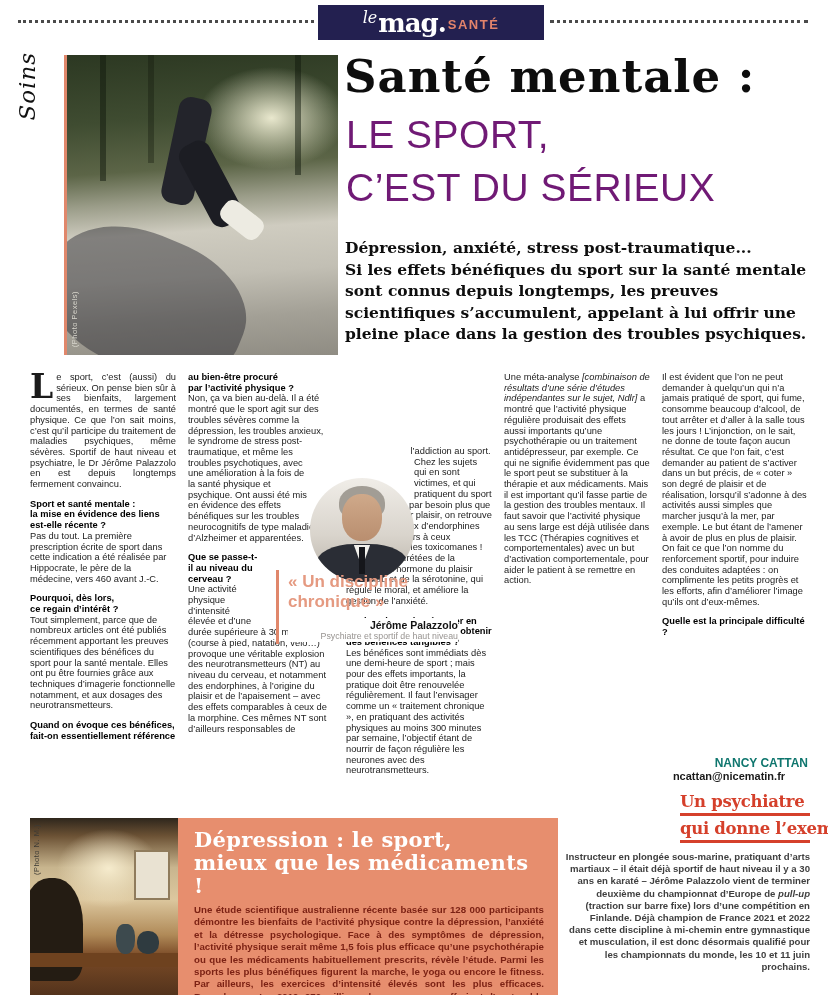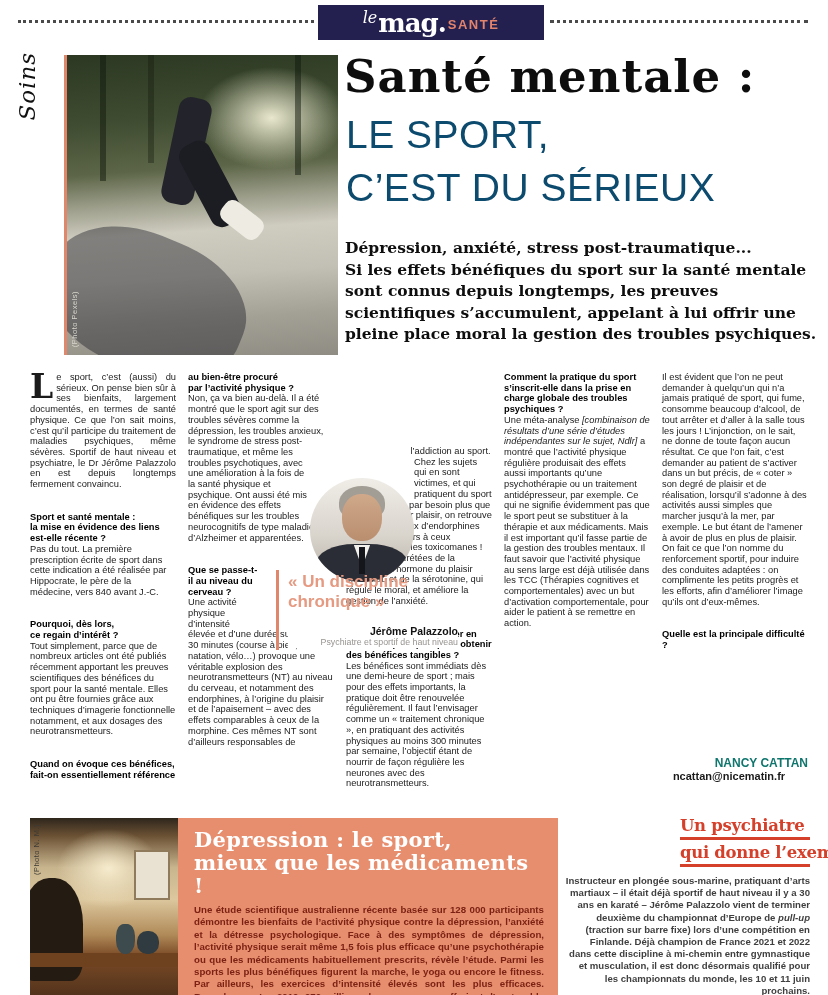--- a/index.html
+++ b/index.html
@@ -28,71 +28,71 @@
   .mp-leg1{position:absolute;left:38%;top:14%;width:12%;height:36%;background:#23242b;border-radius:12px;transform:rotate(12deg);}
   .mp-leg2{position:absolute;left:47%;top:28%;width:12%;height:30%;background:#1c1d23;border-radius:12px;transform:rotate(-28deg);}
   .mp-shoe{position:absolute;left:56%;top:51%;width:17%;height:8%;background:#edebe2;border-radius:9px;transform:rotate(38deg);}
   .mp-shadow{position:absolute;left:-8%;top:60%;width:75%;height:45%;background:rgba(36,36,44,.45);
      border-radius:45%;transform:rotate(22deg);}
   .credit{position:absolute;writing-mode:vertical-rl;transform:rotate(180deg);font-size:7.5px;letter-spacing:.5px;}
   .credit-main{left:3px;bottom:8px;color:#d9d7cd;}
   
   .hl1{position:absolute;left:344px;top:50px;margin:0;font-family:"DejaVu Serif",serif;font-weight:bold;
        font-size:45px;letter-spacing:1px;color:#0d0d0d;}
-  .hl2,.hl3{position:absolute;left:346px;font-size:39px;font-weight:400;color:#0c4a6e;letter-spacing:.5px;}
+  .hl2,.hl3{position:absolute;left:346px;font-size:39px;font-weight:400;color:#701a75;letter-spacing:.5px;}
   .hl2{top:113px;} .hl3{top:166px;}
   
   .standfirst{position:absolute;left:345px;top:237px;width:474px;
       font-family:"DejaVu Serif",serif;font-weight:bold;font-size:15.5px;line-height:21.5px;color:#0e0e0e;}
   
   .cols{position:absolute;left:30px;top:372px;width:778px;height:440px;display:flex;gap:12px;}
   .col{flex:1 1 0;min-width:0;}
   .col p{margin:0;font-size:9.3px;line-height:10.7px;color:#1b1b1b;}
-  .col p.blk-q{font-weight:bold;color:#000;margin-top:22px;white-space:pre-line;}
+  .col p.blk-q{font-weight:bold;color:#000;margin-top:9px;white-space:pre-line;}
   .col p:first-child{margin-top:0;}
   .blk-lead{text-align:justify;}
   .dropcap{float:left;font-family:"DejaVu Serif",serif;font-weight:bold;font-size:33px;line-height:27px;padding:1px 3px 0 0;}
   .spacer{pointer-events:none;}
   .sp-c1a{float:right;width:24px;height:104px;margin-top:85px;shape-outside:ellipse(26px 52px at 100% 50%);}
   .sp-c1b{float:right;width:52px;height:80px;}
   .sp-c2a{float:left;width:68px;height:104px;margin-top:106px;shape-outside:ellipse(70px 52px at 0% 50%);}
   .sp-c2b{float:left;width:64px;height:74px;}
   
   .portrait{position:absolute;left:310px;top:478px;width:104px;height:104px;border-radius:50%;overflow:hidden;
       background:linear-gradient(180deg,#f0ede8 0%,#d9d4cc 55%,#b6b0a7 100%);z-index:2;}
   .pt-hair{position:absolute;left:28%;top:8%;width:44%;height:32%;border-radius:50% 50% 42% 42%;background:#a29d95;}
   .pt-face{position:absolute;left:31%;top:15%;width:38%;height:46%;border-radius:46%;background:linear-gradient(180deg,#cfa98a,#b98e6f);}
   .pt-suit{position:absolute;left:6%;top:63%;width:88%;height:45%;border-radius:42% 42% 0 0;background:#2a2d35;}
   .pt-shirt{position:absolute;left:42%;top:64%;width:16%;height:22%;background:#f2f1ed;clip-path:polygon(0 0,100% 0,50% 100%);}
   .pt-tie{position:absolute;left:47.5%;top:66%;width:5%;height:26%;background:#15161b;}
   .quotebox{position:absolute;left:276px;top:570px;width:182px;z-index:3;
       border-left:3px solid #e0876b;padding:2px 0 2px 9px;box-sizing:border-box;}
   .qt{font-size:17px;line-height:20px;font-weight:bold;color:#e59a81;}
-  .qa{margin-top:12px;font-size:10.5px;font-weight:bold;color:#111;text-align:right;background:#fff;padding:1px 0 0 6px;}
+  .qa{margin-top:6px;font-size:10.5px;font-weight:bold;color:#111;text-align:right;background:#fff;padding:1px 0 0 6px;}
   .qat{font-size:8.8px;color:#979390;text-align:right;background:#fff;padding:0 0 1px 6px;}
   
   .byline{position:absolute;left:650px;top:756px;width:158px;text-align:right;}
   .by-name{font-size:12px;font-weight:bold;color:#0f766e;}
   .by-mail{font-size:11px;font-weight:bold;color:#1a1a1a;text-align:center;}
   
   .bphoto{position:absolute;left:30px;top:818px;width:148px;height:177px;overflow:hidden;
      background:linear-gradient(180deg,#2e261c 0%,#6b5134 10%,#c8b58e 28%,#dcc79e 46%,#b08a58 66%,#7a4a26 78%,#53331c 100%);}
   .bp-glow{position:absolute;left:18%;top:6%;width:70%;height:45%;
      background:radial-gradient(closest-side,rgba(248,238,208,.95),rgba(248,238,208,0));}
   .bp-person{position:absolute;left:-6%;top:34%;width:42%;height:58%;background:#241c13;border-radius:45% 45% 20% 20%;}
   .bp-desk{position:absolute;left:0;top:76%;width:100%;height:8%;background:#6e421f;}
   .bp-vase1{position:absolute;left:58%;top:60%;width:13%;height:17%;background:#3d4a4e;border-radius:40% 40% 45% 45%;}
   .bp-vase2{position:absolute;left:72%;top:64%;width:15%;height:13%;background:#2f3b40;border-radius:45%;}
   .bp-frame{position:absolute;left:70%;top:18%;width:22%;height:26%;background:#e9e2d2;border:2px solid #8f7b5c;}
   .credit-bottom{left:2px;top:6px;color:#3c3a34;bottom:auto;}
   .obox{position:absolute;left:178px;top:818px;width:380px;height:177px;background:#e78e6e;box-sizing:border-box;
      padding:10px 14px 8px 16px;}
   .obox-title{font-family:"DejaVu Serif",serif;font-weight:bold;font-size:21px;line-height:23px;color:#fff;letter-spacing:.3px;}
   .obox-body{margin-top:7px;font-size:9.7px;line-height:12.4px;font-weight:bold;color:#7c2214;text-align:justify;}
-  .sidebox{position:absolute;left:565px;top:816px;width:245px;height:177px;}
+  .sidebox{position:absolute;left:565px;top:792px;width:245px;height:177px;}
   .sb-title{margin-left:auto;width:130px;}
   .sb-t1,.sb-t2{display:block;font-family:"DejaVu Serif",serif;font-weight:bold;font-size:16.5px;line-height:20px;
      color:#d5402b;border-bottom:3px solid #d5402b;padding-bottom:1px;letter-spacing:-.3px;white-space:nowrap;}
   .sb-t2{margin-top:3px;}
   .sb-body{margin-top:8px;font-size:9.6px;line-height:12.2px;font-weight:bold;color:#3f3f3f;text-align:right;}
 </style>
 </head>
 <body>
 
 <div class="page">
@@ -118,30 +118,30 @@
     <div class="mp-shoe"></div>
     <div class="credit credit-main">(Photo Pexels)</div>
   </div>
 
   <h1 class="hl1">Santé mentale :</h1>
   <div class="hl2">LE SPORT,</div>
   <div class="hl3">C’EST DU SÉRIEUX</div>
 
   <div class="standfirst">
     <div>Dépression, anxiété, stress post-traumatique...</div>
-    <div>Si les effets bénéfiques du sport sur la santé mentale sont connus depuis longtemps, les preuves scientifiques s’accumulent, appelant à lui offrir une pleine place moral la gestion des troubles psychiques.</div>
+    <div>Si les effets bénéfiques du sport sur la santé mentale sont connus depuis longtemps, les preuves scientifiques s’accumulent, appelant à lui offrir une pleine place dans la gestion des troubles psychiques.</div>
   </div>
 
   <div class="cols">
     <div class="col">
         <p class="blk-lead"><span class="dropcap">L</span>e sport, c’est (aussi) du sérieux. On pense bien sûr à ses bienfaits, largement documentés, en termes de santé physique. Ce que l’on sait moins, c’est qu’il participe du traitement de maladies psychiques, même sévères. Sportif de haut niveau et psychiatre, le Dr Jérôme Palazzolo en est depuis longtemps fermement convaincu.</p>
         <p class="blk-q">Sport et santé mentale :
 la mise en évidence des liens
 est-elle récente ?</p>
-        <p class="blk-a">Pas du tout. La première prescription écrite de sport dans cette indication a été réalisée par Hippocrate, le père de la médecine, vers 840 avant J.-C.</p>
+        <p class="blk-a">Pas du tout. La première prescription écrite de sport dans cette indication a été réalisée par Hippocrate, le père de la médecine, vers 460 avant J.-C.</p>
         <p class="blk-q">Pourquoi, dès lors,
 ce regain d’intérêt ?</p>
         <p class="blk-a">Tout simplement, parce que de nombreux articles ont été publiés récemment apportant les preuves scientifiques des bénéfices du sport pour la santé mentale. Elles ont pu être fournies grâce aux techniques d’imagerie fonctionnelle notamment, et aux dosages des neurotransmetteurs.</p>
         <p class="blk-q">Quand on évoque ces bénéfices,
 fait-on essentiellement référence</p>
       </div>
     <div class="col">
         <p class="blk-q">au bien-être procuré
 par l’activité physique ?</p>
         <div class="spacer sp-c1a"></div>
@@ -151,21 +151,20 @@
         <p class="blk-a">Une activité physique d’intensité élevée et d’une durée supérieure à 30 minutes (course à pied, natation, vélo…) provoque une véritable explosion des neurotransmetteurs (NT) au niveau du cerveau, et notamment des endorphines, à l’origine du plaisir et de l’apaisement – avec des effets comparables à ceux de la morphine. Ces mêmes NT sont d’ailleurs responsables de</p>
       </div>
     <div class="col">
         <div class="spacer sp-c2a"></div>
         <div class="spacer sp-c2b"></div>
         <p class="blk-a">l’addiction au sport. Chez les sujets qui en sont victimes, et qui pratiquent du sport par besoin plus que par plaisir, on retrouve des taux d’endorphines encore supérieurs à ceux constatés chez les toxicomanes ! Sont aussi sécrétées de la dopamine, l’hormone du plaisir immédiat, et de la sérotonine, qui régule le moral, et améliore la gestion de l’anxiété.</p>
         <p class="blk-q">Quel est le « prix » à payer en termes de pratiques pour obtenir des bénéfices tangibles ?</p>
         <p class="blk-a">Les bénéfices sont immédiats dès une demi-heure de sport ; mais pour des effets importants, la pratique doit être renouvelée régulièrement. Il faut l’envisager comme un « traitement chronique », en pratiquant des activités physiques au moins 300 minutes par semaine, l’objectif étant de nourrir de façon régulière les neurones avec des neurotransmetteurs.</p>
       </div>
     <div class="col">
-        <p class="blk-q">Comment la pratique du sport s’inscrit-elle dans la prise en charge globale des troubles psychiques ?</p>
         <p class="blk-a">Une méta-analyse <i>[combinaison de résultats d’une série d’études indépendantes sur le sujet, Ndlr]</i> a montré que l’activité physique régulière produisait des effets aussi importants qu’une psychothérapie ou un traitement antidépresseur, par exemple. Ce qui ne signifie évidemment pas que le sport peut se substituer à la thérapie et aux médicaments. Mais il est important qu’il fasse partie de la gestion des troubles mentaux. Il faut savoir que l’activité physique au sens large est déjà utilisée dans les TCC (Thérapies cognitives et comportementales) avec un but d’activation comportementale, pour aider le patient à se remettre en action.</p>
       </div>
     <div class="col">
         <p class="blk-a">Il est évident que l’on ne peut demander à quelqu’un qui n’a jamais pratiqué de sport, qui fume, consomme beaucoup d’alcool, de tout arrêter et d’aller à la salle tous les jours ! L’injonction, on le sait, ne donne de toute façon aucun résultat. Ce que l’on fait, c’est demander au patient de s’activer dans un but précis, de « coter » son degré de plaisir et de réalisation, lorsqu’il s’adonne à des activités aussi simples que marcher jusqu’à la mer, par exemple. Le but étant de l’amener à avoir de plus en plus de plaisir. On fait ce que l’on nomme du renforcement sportif, pour induire des conduites adaptées : on complimente les petits progrès et les efforts, afin d’améliorer l’image qu’ils ont d’eux-mêmes.</p>
         <p class="blk-q">Quelle est la principale difficulté ?</p>
       </div>
   </div>
 
   <div class="portrait">
     <div class="pt-hair"></div>

